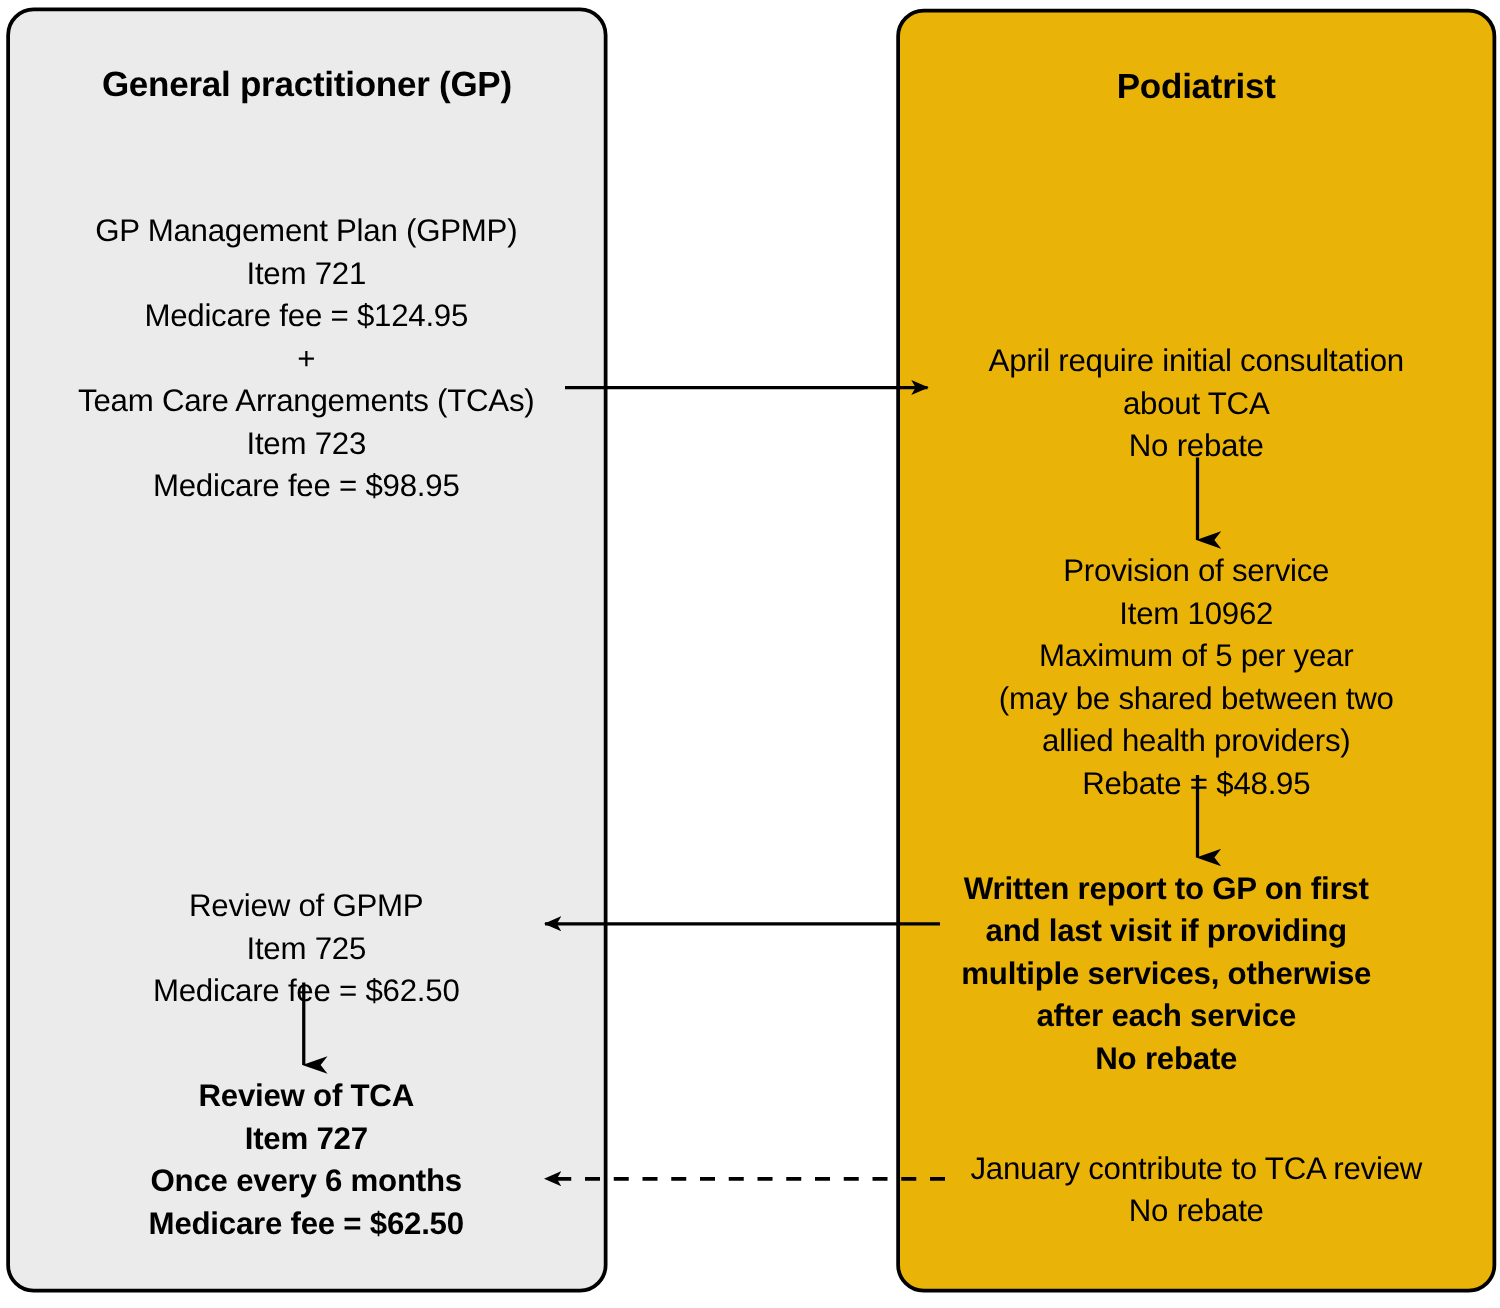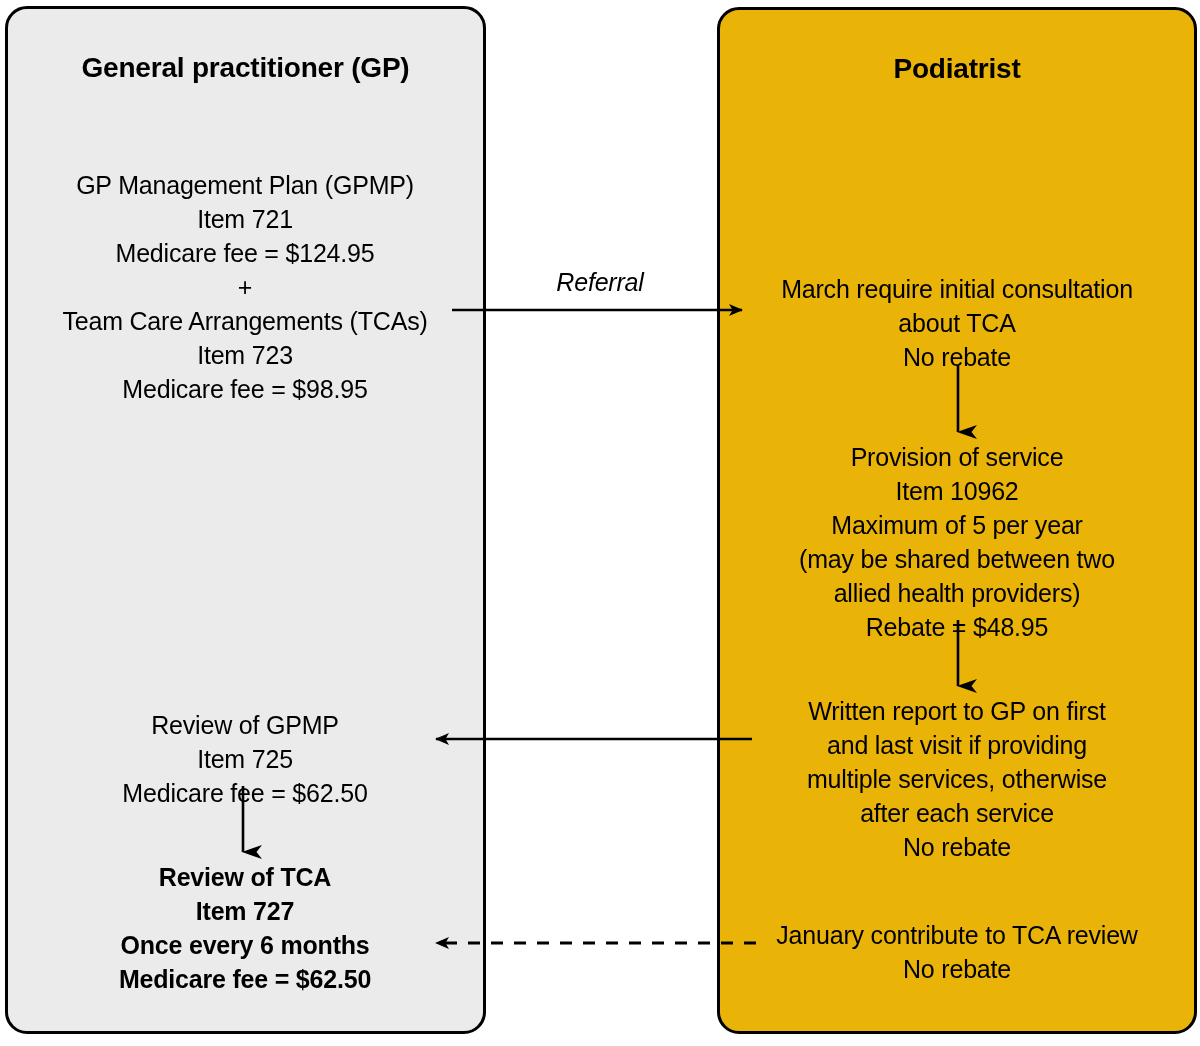--- a/index.html
+++ b/index.html
@@ -65,21 +65,21 @@
   }
 
   
   #blk-gpmp   { left: 8px;  top: 156px; width: 474px; margin-top: 12px; }
   #blk-review-gpmp { left: 8px; top: 693px; width: 474px; margin-top: 15px; }
   #blk-review-tca  { left: 8px; top: 860px; width: 474px; font-weight: bold; }
 
   
   #blk-initial-consult { left: 722px; top: 272px; width: 470px; }
   #blk-provision       { left: 722px; top: 440px; width: 470px; }
-  #blk-written-report  { left: 722px; top: 694px; width: 470px; }
+  #blk-written-report  { left: 698px; top: 694px; width: 470px; font-weight: bold; }
   #blk-contribute      { left: 722px; top: 918px; width: 470px; }
 
   .edge-label {
     position: absolute;
     font-style: italic;
     font-size: 25px;
     line-height: 30px;
     text-align: center;
     letter-spacing: -0.2px;
   }
@@ -120,41 +120,40 @@
 
   <div class="block" id="blk-review-gpmp">Review of GPMP
 Item 725
 Medicare fee = $62.50</div>
 
   <div class="block" id="blk-review-tca">Review of TCA
 Item 727
 Once every 6 months
 Medicare fee = $62.50</div>
 
-  <div class="block" id="blk-initial-consult">March require initial consultation
+  <div class="block" id="blk-initial-consult">April require initial consultation
 about TCA
 No rebate</div>
 
   <div class="block" id="blk-provision">Provision of service
 Item 10962
 Maximum of 5 per year
 (may be shared between two
 allied health providers)
 Rebate = $48.95</div>
 
   <div class="block" id="blk-written-report">Written report to GP on first
 and last visit if providing
 multiple services, otherwise
 after each service
 No rebate</div>
 
   <div class="block" id="blk-contribute">January contribute to TCA review
 No rebate</div>
 
-  <div class="edge-label" id="lbl-referral">Referral</div>
 
   <svg class="arrows" viewBox="0 0 1200 1046">
     <defs>
       <marker id="arrowR" markerWidth="14" markerHeight="12" refX="13" refY="6" orient="auto" markerUnits="userSpaceOnUse">
         <path d="M0,0 L14,6 L0,12 L3.5,6 Z" fill="#000000"></path>
       </marker>
       <marker id="arrowL" markerWidth="14" markerHeight="12" refX="13" refY="6" orient="auto" markerUnits="userSpaceOnUse">
         <path d="M0,0 L14,6 L0,12 L3.5,6 Z" fill="#000000"></path>
       </marker>
       <marker id="arrowD" markerWidth="14" markerHeight="20" refX="7" refY="19" orient="auto" markerUnits="userSpaceOnUse">

